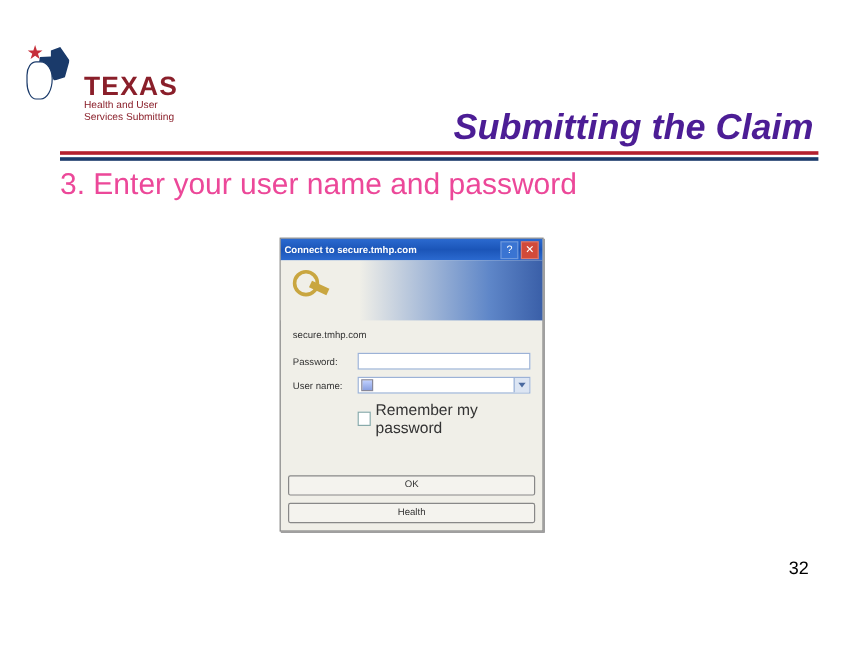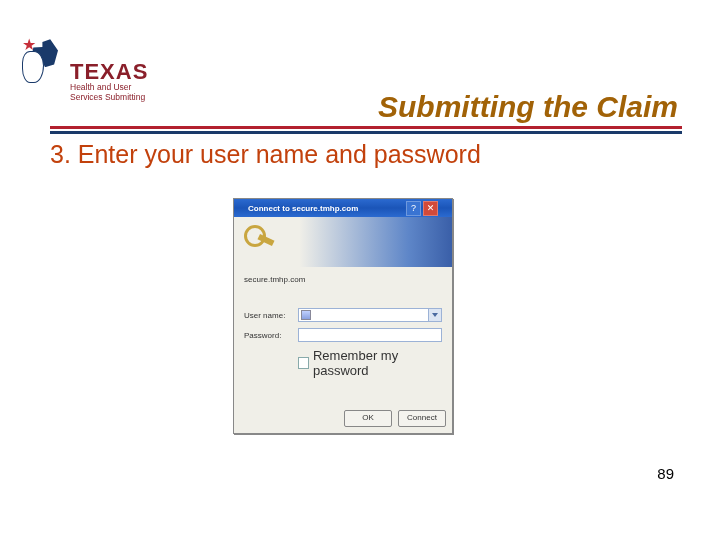--- a/index.html
+++ b/index.html
@@ -71,40 +71,40 @@
     position: absolute;
     top: 90px;
     left: 50px;
     right: 38px;
   }
   .title {
     text-align: right;
     font-size: 30px;
     font-weight: bold;
     font-style: italic;
-    color: #a16207;
+    color: #4c1d95;
     padding-right: 4px;
     padding-bottom: 2px;
   }
   .rule-red {
     height: 3px;
     background: #b3202e;
   }
   .rule-blue {
     height: 3px;
     background: #1a3a6a;
     margin-top: 2px;
   }
   .body-text {
     position: absolute;
     top: 140px;
     left: 50px;
     right: 50px;
     font-size: 25px;
-    color: #c2410c;
+    color: #ec4899;
   }
   .page-num {
     position: absolute;
     bottom: 58px;
     right: 46px;
     font-size: 15px;
     color: #000;
   }
 
   
@@ -118,21 +118,21 @@
     box-shadow: 1px 1px 0 #888;
     font-family: Tahoma, Arial, sans-serif;
     font-size: 8px;
     color: #333;
   }
   .xp-title {
     height: 18px;
     background: linear-gradient(to bottom, #2b6ad0, #1b55b8 50%, #2b6ad0);
     display: flex;
     align-items: center;
-    padding: 0 14px;
+    padding: 0 3px;
   }
   .xp-title .t {
     color: #fff;
     font-weight: bold;
     font-size: 8px;
     flex: 1;
     white-space: nowrap;
     overflow: hidden;
   }
   .xp-tbtn {
@@ -166,21 +166,21 @@
     position: absolute; left: 16px; top: 14px;
     width: 16px; height: 6px;
     background: #c9a640;
     transform: rotate(25deg);
   }
   .xp-body {
     padding: 8px 10px 6px 10px;
   }
   .xp-host {
     font-size: 8px;
-    margin-bottom: 24px;
+    margin-bottom: 10px;
   }
   .xp-row {
     display: flex;
     align-items: center;
     margin-bottom: 6px;
   }
   .xp-label {
     width: 54px;
     font-size: 8px;
   }
@@ -229,20 +229,21 @@
     background: #fff;
     border: 1px solid #8aa;
     margin-right: 4px;
   }
   .xp-buttons {
     margin-top: 22px;
     display: flex;
     justify-content: flex-end;
     gap: 6px;
     padding: 4px 6px 6px 6px;
+    flex-direction: column;
   }
   .xp-btn {
     min-width: 46px;
     height: 15px;
     background: #f4f3ee;
     border: 1px solid #888;
     border-radius: 2px;
     font-size: 8px;
     line-height: 13px;
     text-align: center;
@@ -281,40 +282,40 @@
       <div class="xp-tbtn">✕</div>
     </div>
     <div class="xp-banner">
       <div class="keys-icon">
         <div class="ring"></div>
         <div class="shaft"></div>
       </div>
     </div>
     <div class="xp-body">
       <div class="xp-host">secure.tmhp.com</div>
+
+      <div class="xp-row">
+        <div class="xp-label">Password:</div>
+        <div class="xp-field"></div>
+      </div>
 
       <div class="xp-row">
         <div class="xp-label">User name:</div>
         <div class="xp-field combo">
           <div class="tiny-icon"></div>
           <div class="arrow"></div>
         </div>
       </div>
 
-      <div class="xp-row">
-        <div class="xp-label">Password:</div>
-        <div class="xp-field"></div>
-      </div>
-
       <div class="xp-check">
         <div class="box"></div>
         <span>Remember my password</span>
       </div>
     </div>
     <div class="xp-buttons">
       <div class="xp-btn">OK</div>
-      <div class="xp-btn">Connect</div>
+      <div class="xp-btn">Health</div>
     </div>
   </div>
 
-  <div class="page-num">89</div>
+  <div class="page-num">32</div>
 
 </div>
 
 </body></html>

